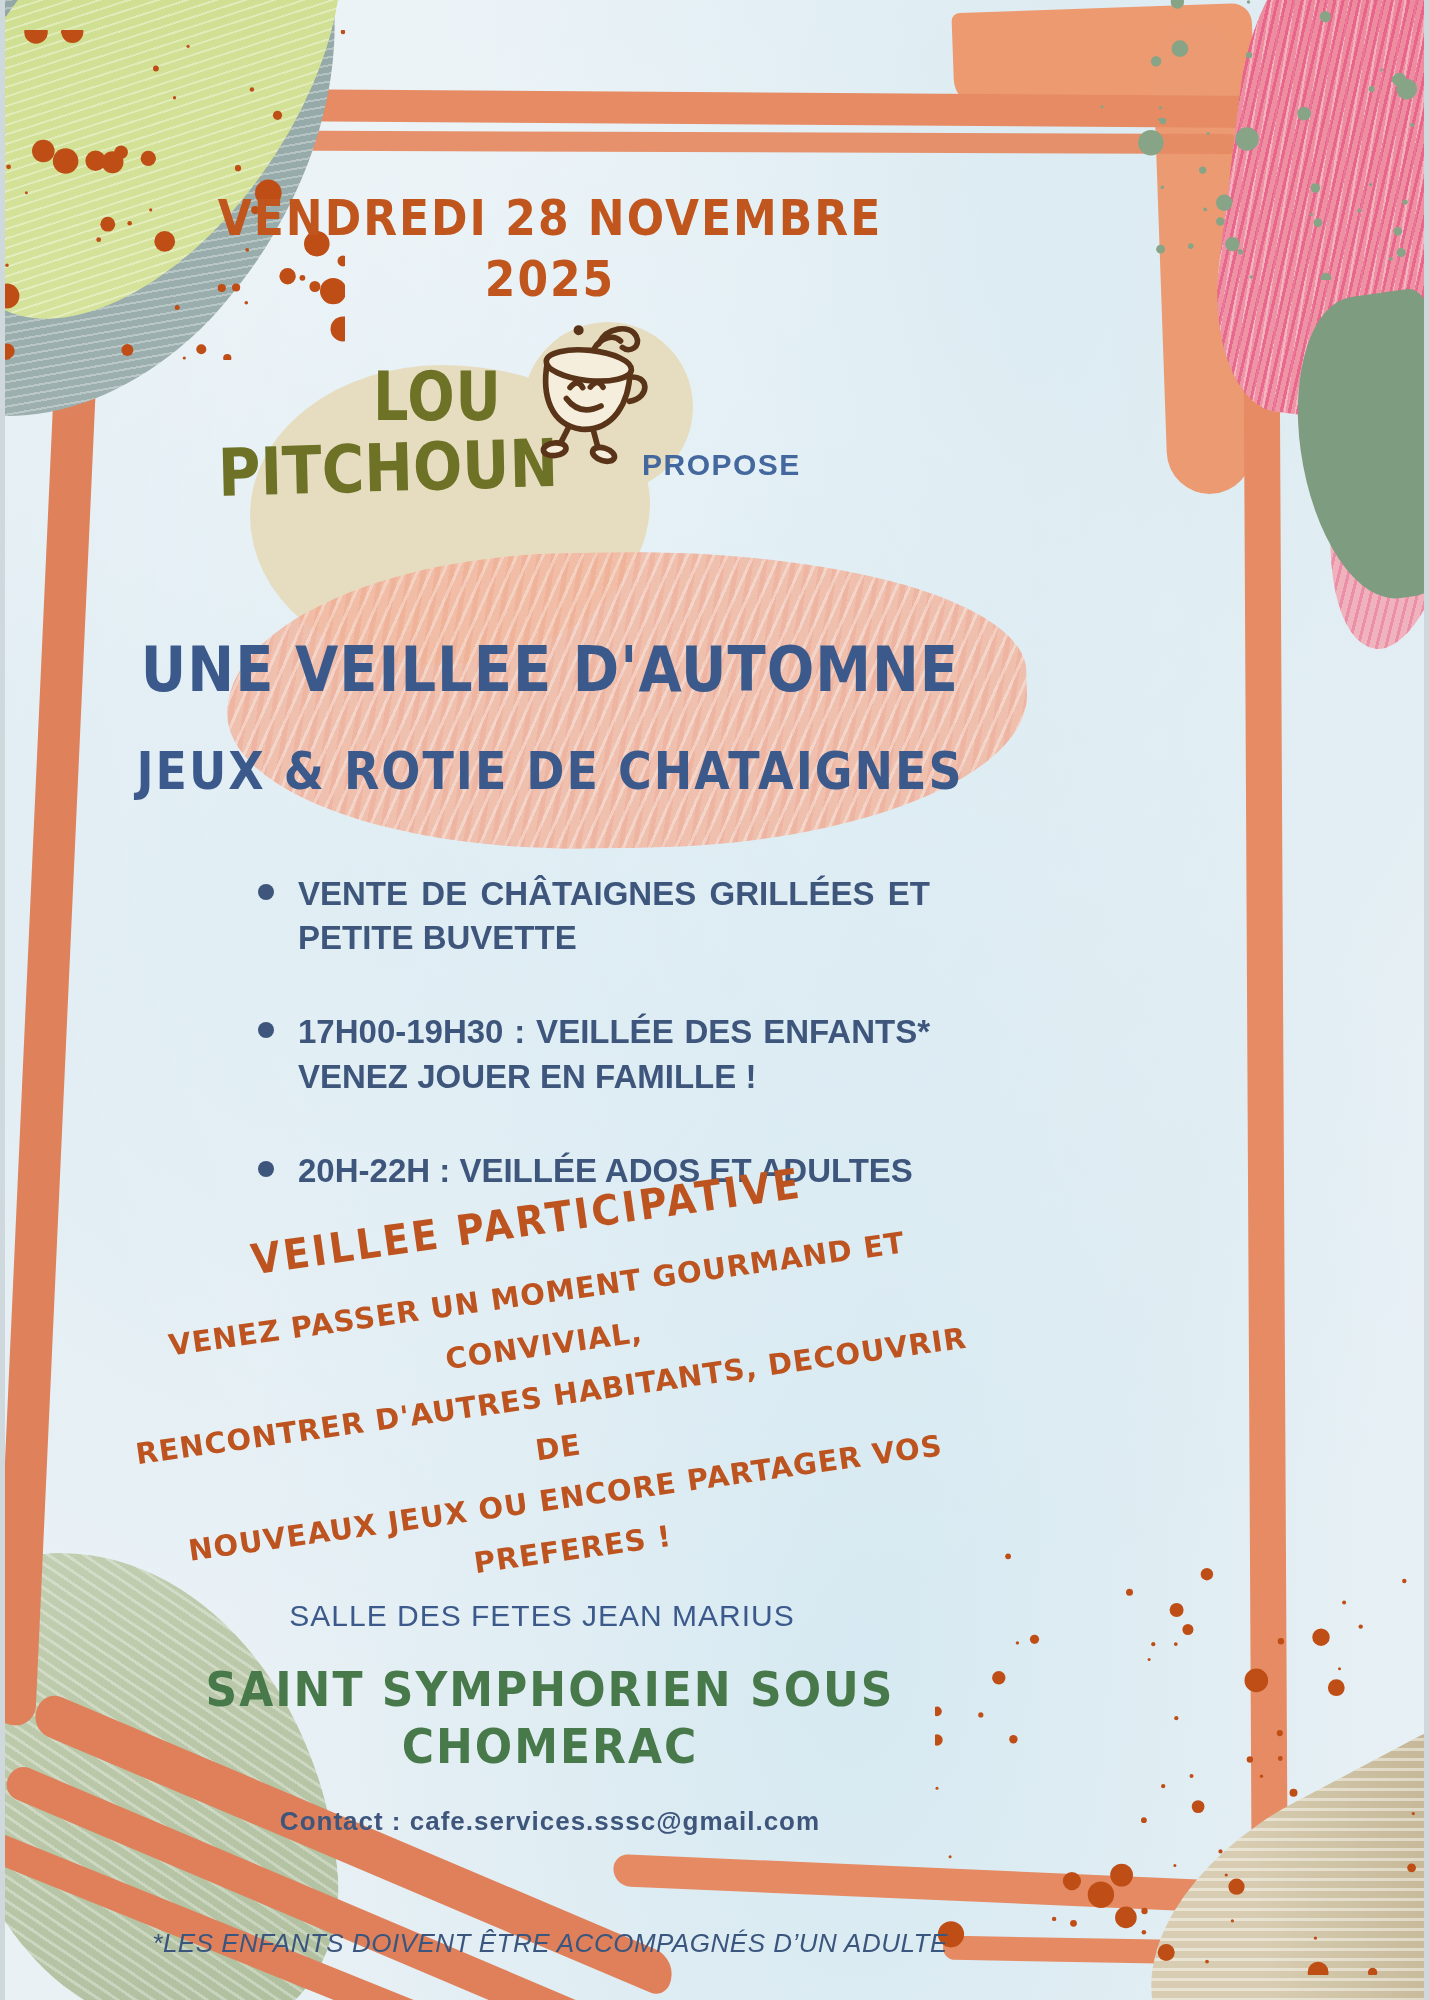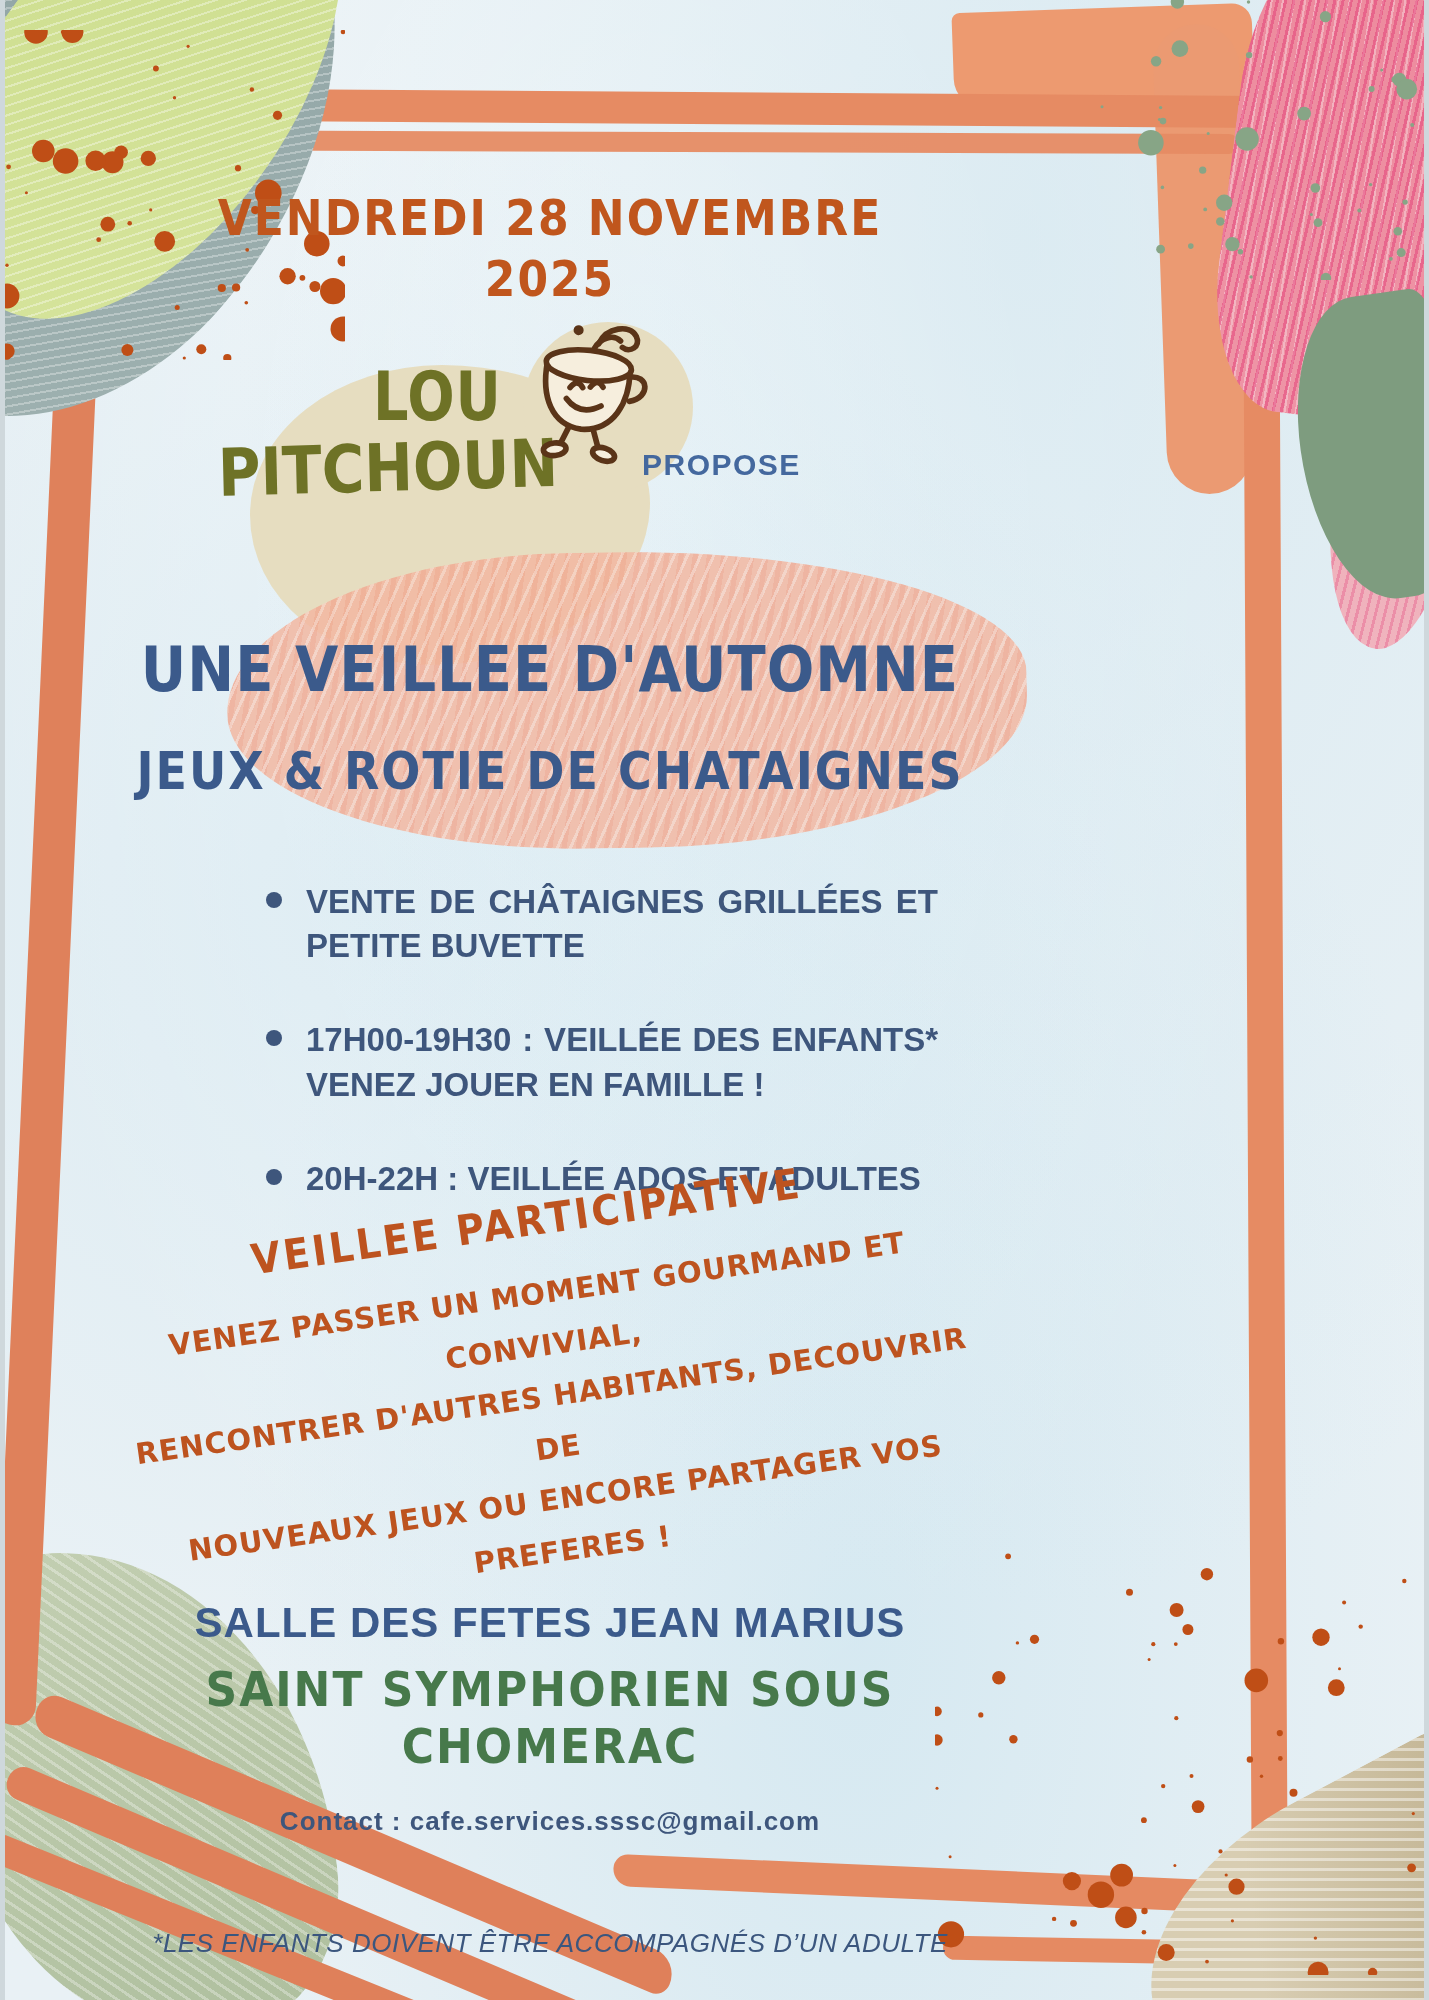--- a/index.html
+++ b/index.html
@@ -78,27 +78,27 @@
   
   .txt{z-index:10;line-height:1.2;}
   .date{left:150px;top:196px;width:790px;text-align:center;font-weight:bold;font-size:44px;color:#c0561d;letter-spacing:2px;transform:scaleY(1.15);}
   .lou{left:368px;top:356px;font-size:68px;font-weight:bold;color:#6e7226;letter-spacing:1px;transform:scaleX(.82);transform-origin:left top;}
   .pitchoun{left:212px;top:434px;font-size:66px;font-weight:bold;color:#6e7226;transform:scaleX(.88) rotate(-1.5deg);transform-origin:left top;}
   .cafe{left:218px;top:500px;font-size:44px;color:#46413a;letter-spacing:1.5px;font-family:"Liberation Sans",sans-serif;}
   .cup{left:512px;top:310px;z-index:10;transform:rotate(6deg);}
   .propose{left:637px;top:447px;font-size:30px;font-weight:700;color:#44689e;letter-spacing:1.5px;font-family:"Liberation Sans",sans-serif;}
   .title1{left:120px;top:636px;width:850px;text-align:center;font-size:56px;font-weight:bold;color:#3b5a8b;letter-spacing:1px;transform:scaleY(1.12);}
   .title2{left:120px;top:744px;width:850px;text-align:center;font-size:46px;font-weight:bold;color:#3b5a8b;letter-spacing:2px;transform:scaleY(1.12);}
-  .bullets{left:245px;top:872px;width:680px;list-style:none;margin:8px;padding:0;font-family:"Liberation Sans",sans-serif;}
+  .bullets{left:245px;top:872px;width:680px;list-style:none;margin:0;padding:0;font-family:"Liberation Sans",sans-serif;}
   .bullets li{position:relative;padding-left:48px;margin-bottom:50px;text-align:justify;font-size:33px;font-weight:bold;color:#3e567c;line-height:1.34;}
   .bullets .dot{position:absolute;left:8px;top:12px;width:16px;height:16px;border-radius:50%;background:#3e567c;}
   .participative{left:115px;top:1198px;width:860px;text-align:center;transform:rotate(-8deg);color:#bd531f;z-index:10;}
   .part-heading{font-size:38px;font-weight:bold;letter-spacing:3px;margin:0 0 26px 0;transform:scaleY(1.1);}
   .part-line{font-size:29px;font-weight:bold;letter-spacing:1px;margin:0;line-height:1.78;}
-  .venue{left:120px;top:1598px;width:850px;text-align:center;font-size:42px;font-weight:bold;color:#3b5a8b;letter-spacing:1px;font-family:"Liberation Sans",sans-serif;}
+  .venue{left:112px;top:1598px;width:850px;text-align:center;font-size:30px;font-weight:normal;color:#3b5a8b;letter-spacing:1px;font-family:"Liberation Sans",sans-serif;}
   .city{left:120px;top:1666px;width:850px;text-align:center;font-size:44px;font-weight:bold;color:#47794b;letter-spacing:2px;transform:scaleY(1.08);}
   .contact{left:120px;top:1806px;width:850px;text-align:center;font-size:26px;font-weight:bold;color:#3e567c;letter-spacing:1px;font-family:"Liberation Sans",sans-serif;}
   .footnote{left:120px;top:1928px;width:850px;text-align:center;font-size:26px;font-style:italic;font-weight:normal;color:#3b567e;letter-spacing:.5px;font-family:"Liberation Sans",sans-serif;}
 </style>
 </head>
 <body>
 
 <div class="poster">
 
   <div class="abs beige-blob beige1"></div>

